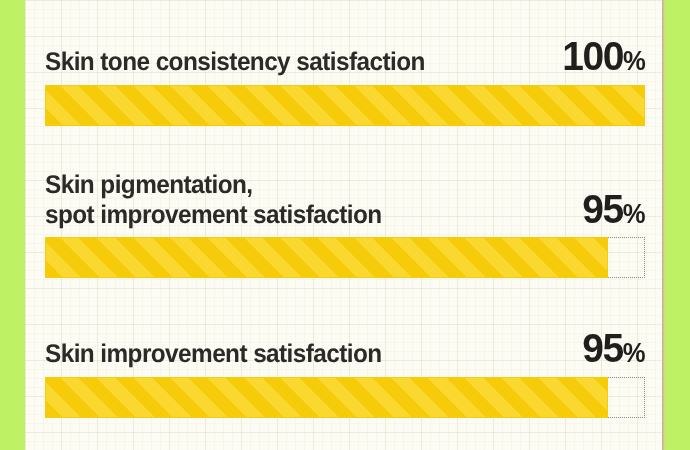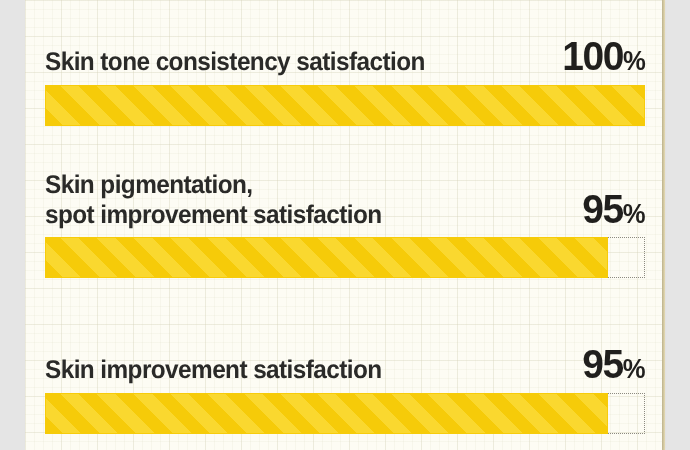--- a/index.html
+++ b/index.html
@@ -11,21 +11,21 @@
     width: 690px;
     height: 450px;
     overflow: hidden;
     font-family: "Liberation Sans", "DejaVu Sans", sans-serif;
   }
 
   #canvas {
     position: relative;
     width: 690px;
     height: 450px;
-    background: #e5e5e5;
+    background: #bef264;
     overflow: hidden;
   }
 
   
   #panel {
     position: absolute;
     left: 25px;
     top: 0;
     width: 637px;
     height: 450px;
@@ -118,21 +118,21 @@
       #fad82f 26px
     );
     box-shadow: inset 0 0 0 1px rgba(246,203,9,0.9);
   }
 
   
   #row-1 { top: 36px; }
   #row-1 .track-wrap { margin-top: 8px; }
   #row-2 { top: 170px; }
   #row-2 .track-wrap { margin-top: 7px; }
-  #row-3 { top: 344px; }
+  #row-3 { top: 328px; }
   #row-3 .track-wrap { margin-top: 8px; }
 </style>
 </head>
 <body>
 
 <div id="canvas">
 
   <div id="panel"></div>
   <div id="panel-edge"></div>
 

